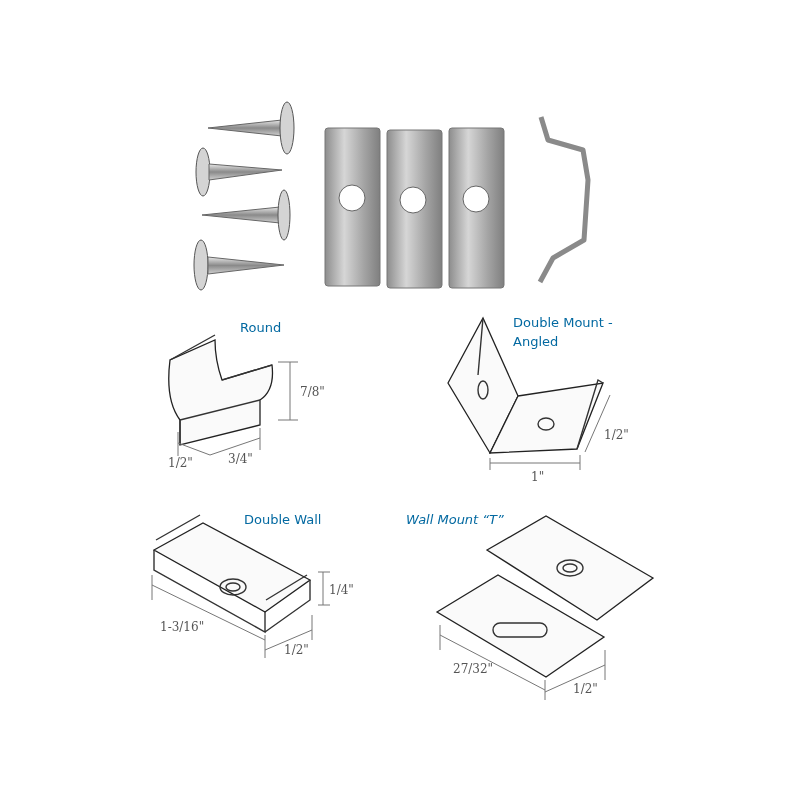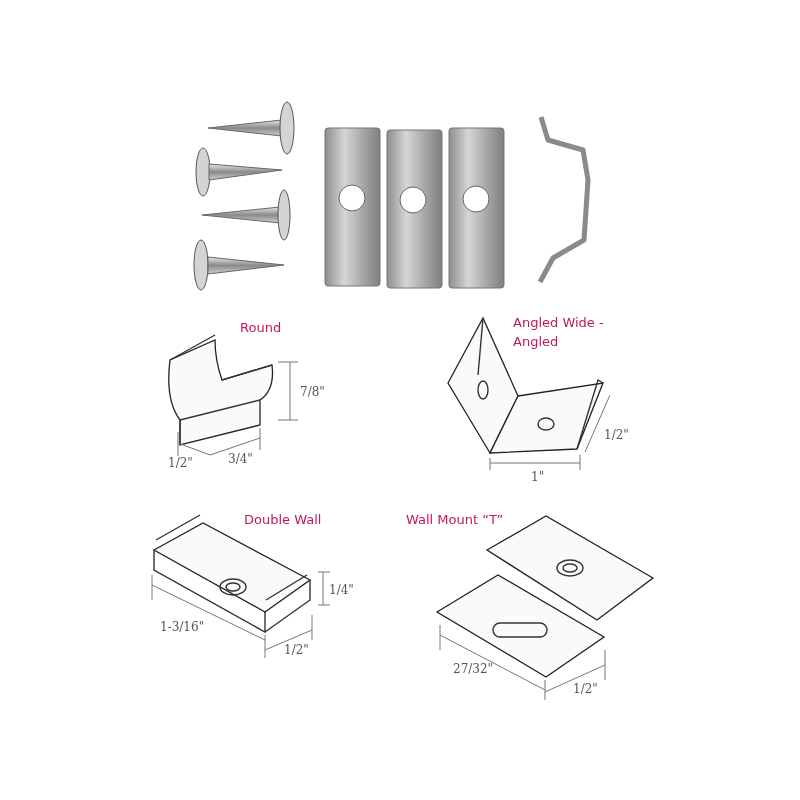--- a/index.html
+++ b/index.html
@@ -1,17 +1,17 @@
 <!DOCTYPE html>
 <html><head>
 <meta charset="utf-8">
 <style>
   html, body { margin:0; padding:0; background:#ffffff; }
   body { width:800px; height:800px; position:relative; overflow:hidden; font-family:"Liberation Sans", sans-serif; }
-  .lbl { position:absolute; color:#be185d; font-size:13px; font-family:"DejaVu Sans", sans-serif; }
+  .lbl { position:absolute; color:#0369a1; font-size:13px; font-family:"DejaVu Sans", sans-serif; }
   .dim { position:absolute; color:#555; font-size:12px; font-family:"DejaVu Serif", serif; }
   svg { position:absolute; left:0; top:0; }
   .line { stroke:#333; stroke-width:1.4; fill:none; }
   .thin { stroke:#777; stroke-width:1; fill:none; }
   .face { fill:#fafafa; stroke:#222; stroke-width:1.3; }
 </style>
 </head>
 <body>
 
 <svg width="800" height="800">
@@ -95,25 +95,25 @@
     <rect x="493" y="623" width="54" height="14" rx="7" class="line" fill="#fff"></rect>
     <path class="thin" d="M440,625 L440,650 M440,635 L545,690 M545,680 L545,700 M605,650 L605,680 M545,692 L605,665"></path>
   </g>
 </svg>
 
 <div class="lbl" style="left:240px;top:320px;">Round</div>
 <div class="dim" style="left:300px;top:385px;">7/8"</div>
 <div class="dim" style="left:168px;top:456px;">1/2"</div>
 <div class="dim" style="left:228px;top:452px;">3/4"</div>
 
-<div class="lbl" style="left:513px;top:315px;">Angled Wide -</div>
+<div class="lbl" style="left:513px;top:315px;">Double Mount -</div>
 <div class="lbl" style="left:513px;top:334px;">Angled</div>
 <div class="dim" style="left:604px;top:428px;">1/2"</div>
 <div class="dim" style="left:531px;top:470px;">1"</div>
 
 <div class="lbl" style="left:244px;top:512px;">Double Wall</div>
 <div class="dim" style="left:329px;top:583px;">1/4"</div>
 <div class="dim" style="left:160px;top:620px;">1-3/16"</div>
 <div class="dim" style="left:284px;top:643px;">1/2"</div>
 
-<div class="lbl" style="left:406px;top:512px;">Wall Mount “T”</div>
+<div class="lbl" style="left:406px;top:512px;font-style:italic;">Wall Mount “T”</div>
 <div class="dim" style="left:453px;top:662px;">27/32"</div>
 <div class="dim" style="left:573px;top:682px;">1/2"</div>
 
 </body></html>

